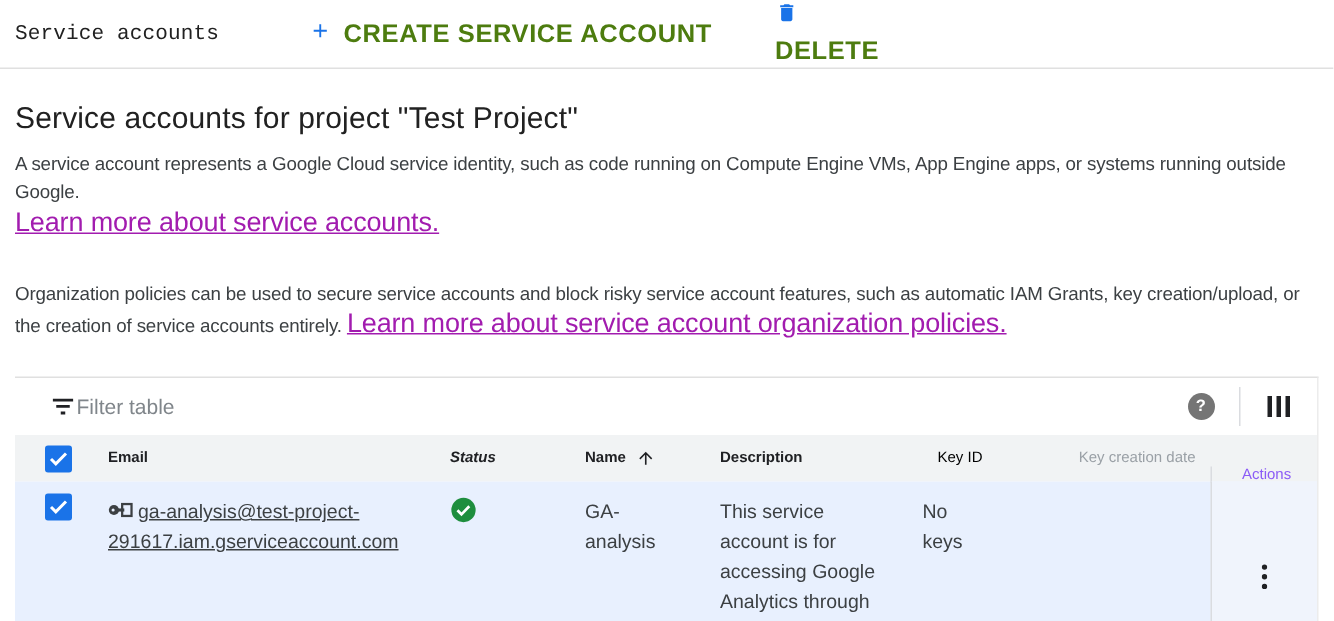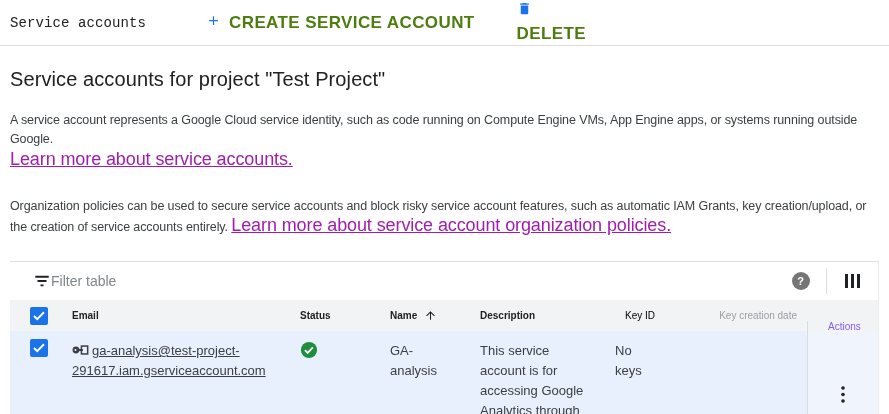--- a/index.html
+++ b/index.html
@@ -14,21 +14,21 @@
     color: #4d7c0f; font-family: "Liberation Sans", sans-serif; font-size: 17px;
     font-weight: 700; letter-spacing: .4px; cursor: pointer; padding: 6px 8px; }
   .btn-create { margin-left: 52px; }
   .btn-delete { margin-left: 26px; flex-direction: column; }
 
   
   .content { padding: 0 10px; }
   .section-heading { font-size: 20px; font-weight: 400; color: #212121;
     margin-top: 22px; letter-spacing: .1px; }
   .body-text { font-size: 12.5px; line-height: 19px; color: #3c4043;
-    letter-spacing: -.1px; margin-top: 20px; }
+    letter-spacing: -.1px; margin-top: 9px; }
   .link { color: #a21caf; text-decoration: underline; cursor: pointer;
     font-size: 18px; line-height: 19px; letter-spacing: -.1px; }
   .intro-link { display: inline-block; margin-top: 1px; }
   .para2 { margin-top: 28px; }
 
   
   .table-card { margin-top: 24px; border-top: 1px solid #e0e0e0;
     border-right: 1px solid #ececec; }
   .filter-bar { height: 38px; display: flex; align-items: center; padding: 0 16px 0 23px; }
   .filter-input { flex: 1; border: none; outline: none; background: transparent;
@@ -40,21 +40,21 @@
   .vdivider { width: 1px; height: 26px; background: #dadce0; margin: 0 16px; }
   .cols-icon { display: flex; gap: 2.5px; cursor: pointer; padding: 2px; }
   .cols-icon span { width: 3.5px; height: 14px; background: #202124; display: block; }
 
   .row { display: flex; width: 100%; }
   .thead { background: #f1f3f4; height: 31px; align-items: center; }
   .th { font-size: 10px; font-weight: 700; color: #202124; }
   .cell { padding-left: 10px; padding-right: 10px; }
   .c-check   { width: 52px;  padding-left: 20px; padding-right: 0; }
   .c-email   { width: 228px; padding-right: 14px; }
-  .c-status  { width: 90px; }
+  .c-status  { width: 90px; font-style: italic; }
   .c-name    { width: 90px;  display: flex; align-items: center; gap: 7px; }
   .c-desc    { width: 135px; }
   .c-keyid   { width: 62px;  padding-right: 12px; }
   .c-keydate { width: 140px; }
   .c-actions { flex: 1; border-left: 1px solid #dadce0; }
   .th.c-keyid   { color: #000000; font-weight: 400; text-align: right; }
   .th.c-keydate { color: #9aa0a6; font-weight: 400; text-align: right; }
   .th.c-actions { color: #8b5cf6; font-weight: 400; padding-left: 20px; margin-top: 22px; }
 
   .trow { background: #e8f0fe; min-height: 123px; border-bottom: 1px solid #dadce0;

